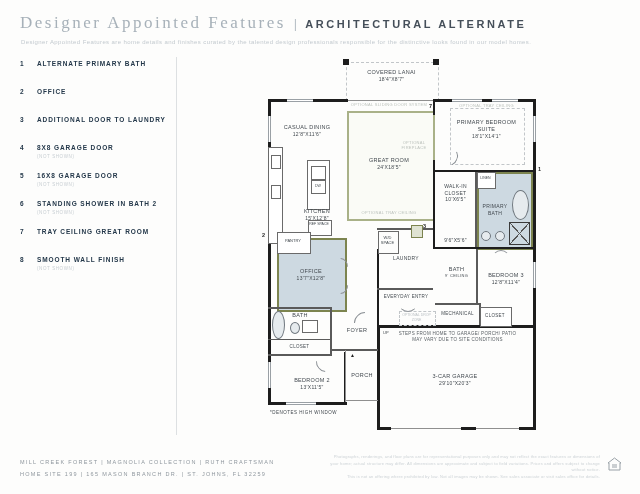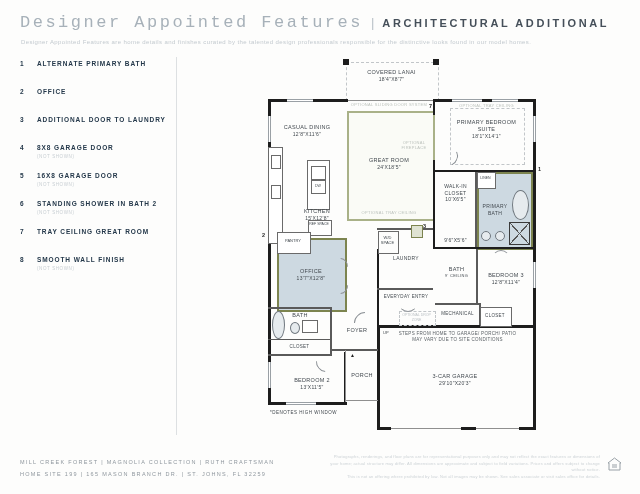--- a/index.html
+++ b/index.html
@@ -1,20 +1,20 @@
 <!DOCTYPE html>
 <html><head>
 <meta charset="utf-8">
 <style>
   html,body{margin:0;padding:0;background:#ffffff;}
   #page{position:relative;width:640px;height:494px;background:#fdfdfc;overflow:hidden;
         font-family:"Liberation Sans", sans-serif;color:#3d444a;}
   
   .hdr{position:absolute;left:20px;top:13px;display:flex;align-items:baseline;white-space:nowrap;}
-  .hdr-serif{font-family:Liberation Mono, monospace;font-size:17px;letter-spacing:2.5px;color:#a7b1b9;}
+  .hdr-serif{font-family:Liberation Serif, serif;font-size:17px;letter-spacing:2.5px;color:#a7b1b9;}
   .hdr-sep{font-size:13px;color:#b9c1c7;margin:0 8px;}
   .hdr-caps{font-size:11px;font-weight:600;letter-spacing:2.6px;color:#454f59;}
   .hdr-sub{position:absolute;left:21px;top:39px;font-size:6px;letter-spacing:.4px;color:#c3cacf;}
   
   .feat{position:absolute;left:20px;width:152px;}
   .feat-row{display:flex;}
   .feat-num{width:17px;font-size:6.5px;font-weight:bold;letter-spacing:.5px;color:#24384a;}
   .feat-lbl{font-size:6.5px;font-weight:bold;letter-spacing:.9px;color:#24384a;}
   .feat-note{margin-left:17px;margin-top:3px;font-size:4.5px;letter-spacing:.6px;color:#c8ced3;}
   .vdiv{position:absolute;left:176px;top:57px;width:1px;height:378px;background:#dde0e2;}
@@ -46,21 +46,21 @@
   .eh{position:absolute;left:607px;top:457px;}
 </style>
 </head>
 <body>
 
 <div id="page">
 
   <div class="hdr">
     <span class="hdr-serif">Designer Appointed Features</span>
     <span class="hdr-sep">|</span>
-    <span class="hdr-caps">ARCHITECTURAL ADDITIONAL</span>
+    <span class="hdr-caps">ARCHITECTURAL ALTERNATE</span>
   </div>
   <div class="hdr-sub">Designer Appointed Features are home details and finishes curated by the talented design professionals responsible for the distinctive looks found in our model homes.</div>
 
   <div class="feat" style="top:60px;">
     <div class="feat-row">
         <span class="feat-num">1</span>
         <span class="feat-lbl">ALTERNATE PRIMARY BATH</span>
       </div>
   </div>
   <div class="feat" style="top:88px;">

